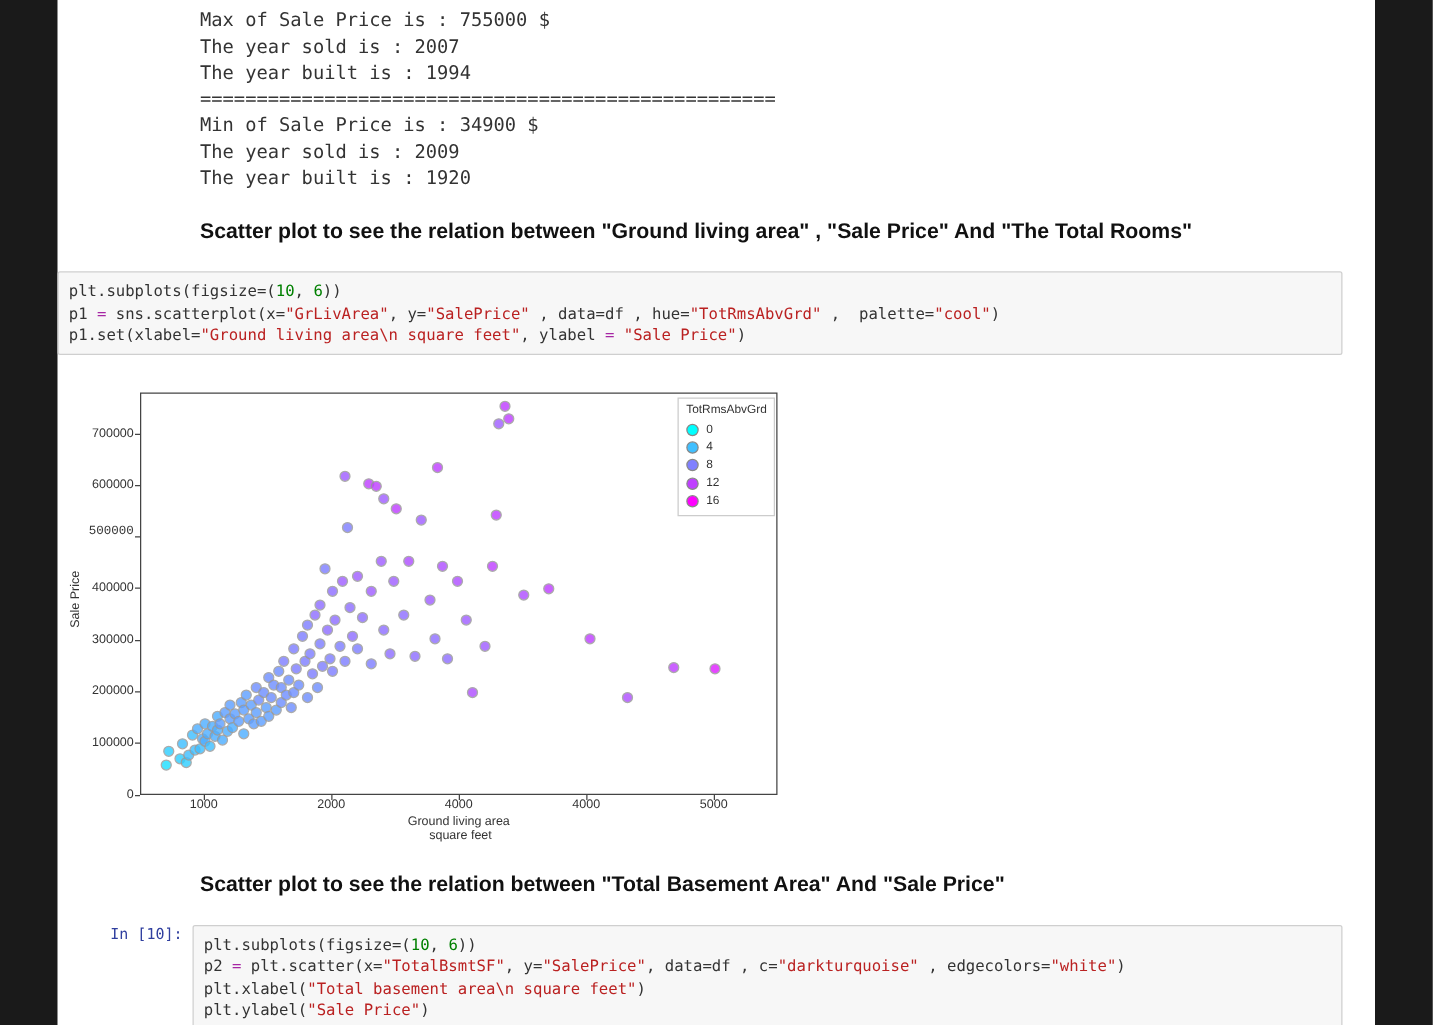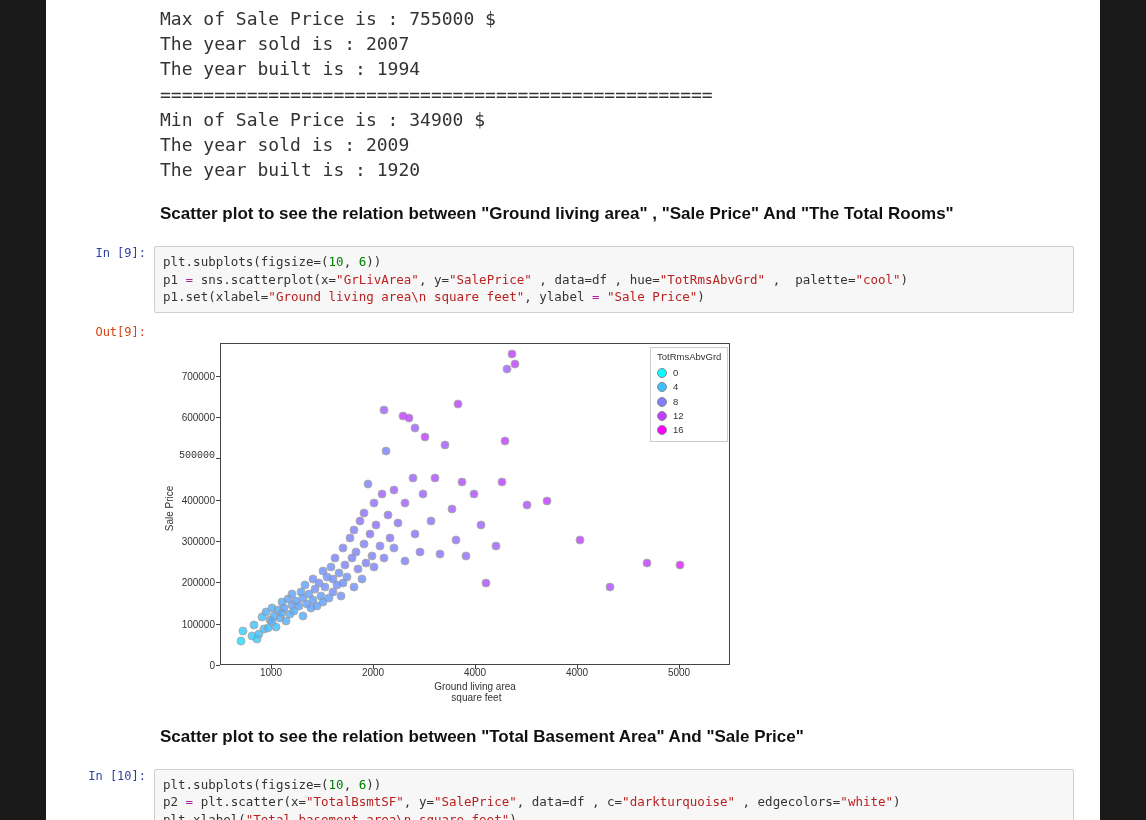--- a/index.html
+++ b/index.html
@@ -39,21 +39,21 @@
 .prompt.out {
   color: #D84315;
 }
 .cell-content {
   flex: 1;
   padding: 4px 6px 4px 0;
   min-width: 0;
 }
 .output-text {
   font-family: "DejaVu Sans Mono", Menlo, Consolas, monospace;
-  font-size: 18px;
+  font-size: 15px;
   line-height: 1.4;
   white-space: pre;
   color: #333;
   padding-left: 6px;
 }
 .heading {
   font-weight: 700;
   font-size: 17px;
   color: #111;
   padding: 10px 0 10px 6px;
@@ -220,30 +220,28 @@
     </div>
 
     <div class="cell">
       <div class="prompt"></div>
       <div class="cell-content">
         <div class="heading">Scatter plot to see the relation between "Ground living area" , "Sale Price" And "The Total Rooms"</div>
       </div>
     </div>
 
     <div class="cell">
-      <div class="prompt">In [9]:</div>
       <div class="cell-content">
         <div class="code-block" id="code9">plt.subplots(figsize=(<span class="tok-num">10</span>, <span class="tok-num">6</span>))
 p1 <span class="tok-op">=</span> sns.scatterplot(x=<span class="tok-str">"GrLivArea"</span>, y=<span class="tok-str">"SalePrice"</span> , data=df , hue=<span class="tok-str">"TotRmsAbvGrd"</span> ,  palette=<span class="tok-str">"cool"</span>)
 p1.set(xlabel=<span class="tok-str">"Ground living area\n square feet"</span>, ylabel <span class="tok-op">=</span> <span class="tok-str">"Sale Price"</span>)</div>
       </div>
     </div>
 
     <div class="cell">
-      <div class="prompt out">Out[9]:</div>
       <div class="cell-content">
 
         <div class="chart-wrap">
           <div class="chart" id="chart">
             <div class="plot-area">
               <div class="scatter-layer" id="scatter">
                   <div class="dot" style="left: 20.4px; top: 297.231px; background: rgb(32, 223, 255);"></div>
                   <div class="dot" style="left: 22.44px; top: 286.91px; background: rgb(48, 207, 255);"></div>
                   <div class="dot" style="left: 30.6px; top: 292.277px; background: rgb(48, 207, 255);"></div>
                   <div class="dot" style="left: 32.64px; top: 280.718px; background: rgb(64, 191, 255);"></div>

